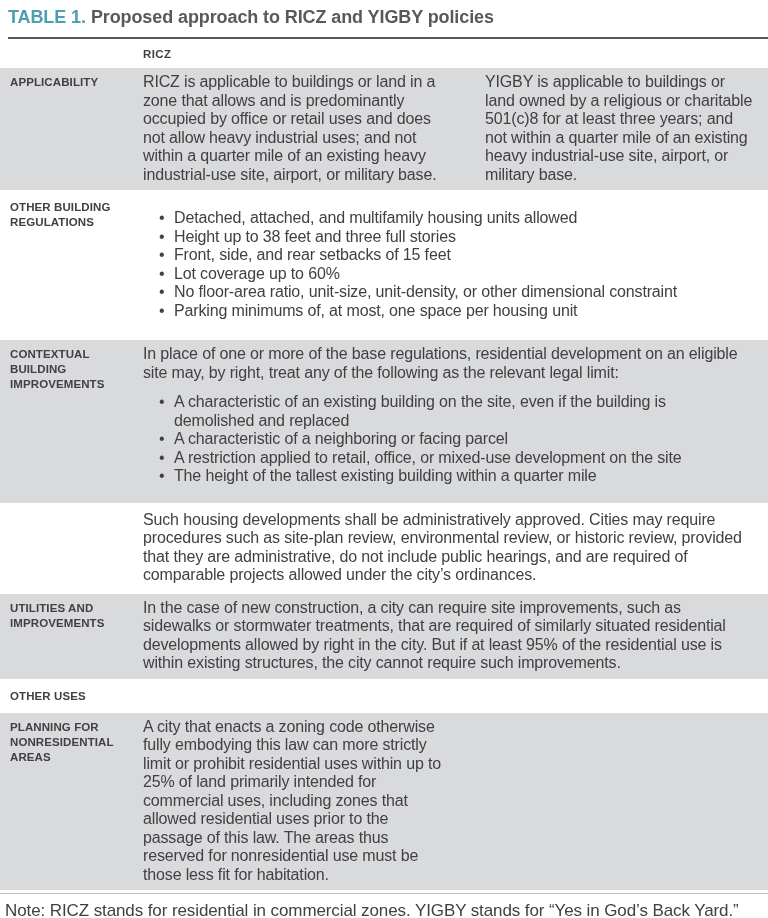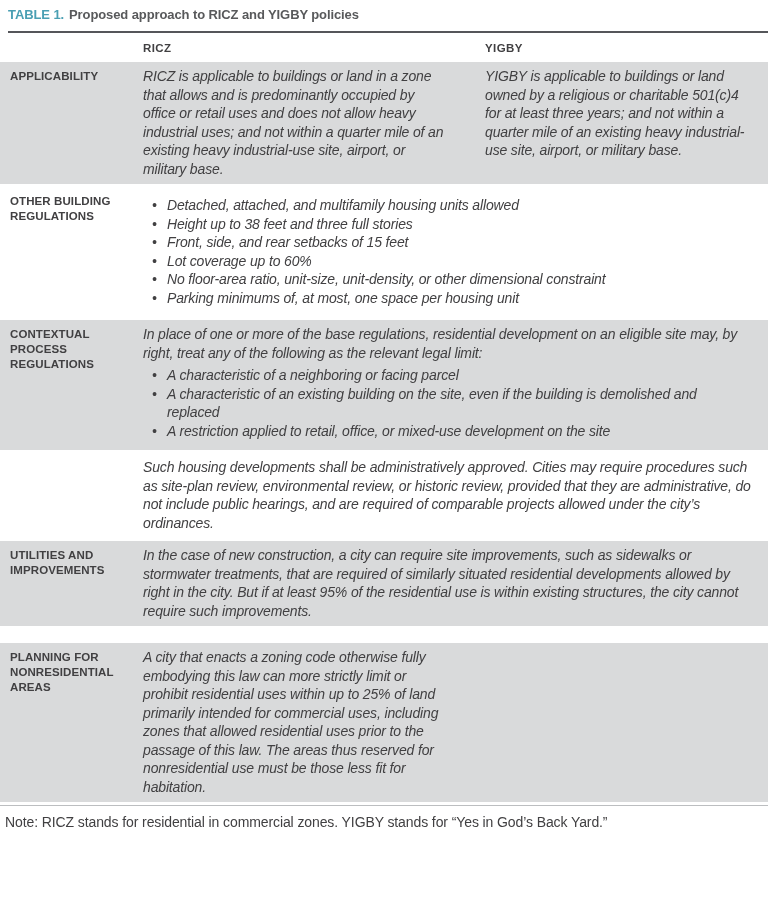--- a/index.html
+++ b/index.html
@@ -15,21 +15,21 @@
   .page {
     width: 768px;
     height: 918px;
     background: #ffffff;
     font-family: "Liberation Sans", sans-serif;
     color: var(--text);
     overflow: hidden;
   }
   .title {
     padding: 7px 24px 9px 8px;
-    font-size: 13px;
+    font-size: 18px;
     font-weight: bold;
     letter-spacing: -0.1px;
   }
   .title-label { color: var(--teal); margin-right: 5px; }
   .title-text { color: var(--title-text); }
   .top-rule {
     border-top: 2px solid var(--rule-dark);
     margin-left: 8px;
   }
   .grid {
@@ -46,101 +46,101 @@
   .row { margin-bottom: 3px; padding: 5px 0 6px 0; }
   .row.gray { background: var(--row-gray); }
   .cell.label {
     padding: 2px 8px 0 10px;
     font-weight: bold;
     font-size: 11.5px;
     line-height: 15px;
     letter-spacing: 0.1px;
   }
   .cell.body {
-    font-size: 14px;
+    font-size: 16px;
     line-height: 18.5px;
     letter-spacing: -0.15px;
     padding: 0 15px 0 10px;
-    font-style: italic;
   }
   .cell.body.narrow { padding-right: 30px; }
   .span2 { grid-column: 2 / 4; }
-  ul.bullets { list-style: none; margin: 4px; padding: 0; }
+  ul.bullets { list-style: none; margin: 11px; padding: 0; }
   ul.bullets li { position: relative; padding-left: 20px; }
   ul.bullets li::before { content: "\2022"; position: absolute; left: 5px; }
   .para + .para { margin-top: 0; }
   .bottom-rule { border-top: 1px solid var(--rule-light); }
   .note {
     padding: 9px 8px 0 5px;
-    font-size: 14px;
+    font-size: 17px;
     line-height: 15px;
     letter-spacing: -0.1px;
   }
 </style>
 </head>
 <body>
 
 <div class="page">
 
   <div class="title">
     <span class="title-label">TABLE 1.</span><span class="title-text">Proposed approach to RICZ and YIGBY policies</span>
   </div>
 
   <div class="top-rule"></div>
 
   <div class="grid header-row">
     <div class="cell"></div>
     <div class="cell col-head">RICZ</div>
-    <div class="cell col-head">YIGBY</div>
   </div>
 
   <div class="grid row gray">
     <div class="cell label">APPLICABILITY</div>
     <div class="cell body narrow">RICZ is applicable to buildings or land in a zone that allows and is predominantly occupied by office or retail uses and does not allow heavy industrial uses; and not within a quarter mile of an existing heavy industrial-use site, airport, or military base.</div>
-    <div class="cell body">YIGBY is applicable to buildings or land owned by a religious or charitable 501(c)4 for at least three years; and not within a quarter mile of an existing heavy industrial-use site, airport, or military base.</div>
+    <div class="cell body">YIGBY is applicable to buildings or land owned by a religious or charitable 501(c)8 for at least three years; and not within a quarter mile of an existing heavy industrial-use site, airport, or military base.</div>
   </div>
 
   <div class="grid row white">
     <div class="cell label">OTHER BUILDING REGULATIONS</div>
     <div class="cell body span2">
       <ul class="bullets">
         <li>Detached, attached, and multifamily housing units allowed</li>
         <li>Height up to 38 feet and three full stories</li>
         <li>Front, side, and rear setbacks of 15 feet</li>
         <li>Lot coverage up to 60%</li>
         <li>No floor-area ratio, unit-size, unit-density, or other dimensional constraint</li>
         <li>Parking minimums of, at most, one space per housing unit</li>
       </ul>
     </div>
   </div>
 
   <div class="grid row gray">
-    <div class="cell label">CONTEXTUAL PROCESS REGULATIONS</div>
+    <div class="cell label">CONTEXTUAL BUILDING IMPROVEMENTS</div>
     <div class="cell body span2">
       <div class="para">In place of one or more of the base regulations, residential development on an eligible site may, by right, treat any of the following as the relevant legal limit:</div>
       <ul class="bullets">
+        <li>A characteristic of an existing building on the site, even if the building is demolished and replaced</li>
         <li>A characteristic of a neighboring or facing parcel</li>
-        <li>A characteristic of an existing building on the site, even if the building is demolished and replaced</li>
         <li>A restriction applied to retail, office, or mixed-use development on the site</li>
+        <li>The height of the tallest existing building within a quarter mile</li>
       </ul>
     </div>
   </div>
 
   <div class="grid row white">
     <div class="cell body span2">Such housing developments shall be administratively approved. Cities may require procedures such as site-plan review, environmental review, or historic review, provided that they are administrative, do not include public hearings, and are required of comparable projects allowed under the city’s ordinances.</div>
   </div>
 
   <div class="grid row gray">
     <div class="cell label">UTILITIES AND IMPROVEMENTS</div>
     <div class="cell body span2">
       <div class="para">In the case of new construction, a city can require site improvements, such as sidewalks or stormwater treatments, that are required of similarly situated residential developments allowed by right in the city. But if at least 95% of the residential use is within existing structures, the city cannot require such improvements.</div>
     </div>
   </div>
 
   <div class="grid row white">
+    <div class="cell label">OTHER USES</div>
     <div class="cell body"></div>
   </div>
 
   <div class="grid row gray">
     <div class="cell label">PLANNING FOR NONRESIDENTIAL AREAS</div>
     <div class="cell body narrow">A city that enacts a zoning code otherwise fully embodying this law can more strictly limit or prohibit residential uses within up to 25% of land primarily intended for commercial uses, including zones that allowed residential uses prior to the passage of this law. The areas thus reserved for nonresidential use must be those less fit for habitation.</div>
     <div class="cell body"></div>
   </div>
 
   <div class="bottom-rule"></div>

